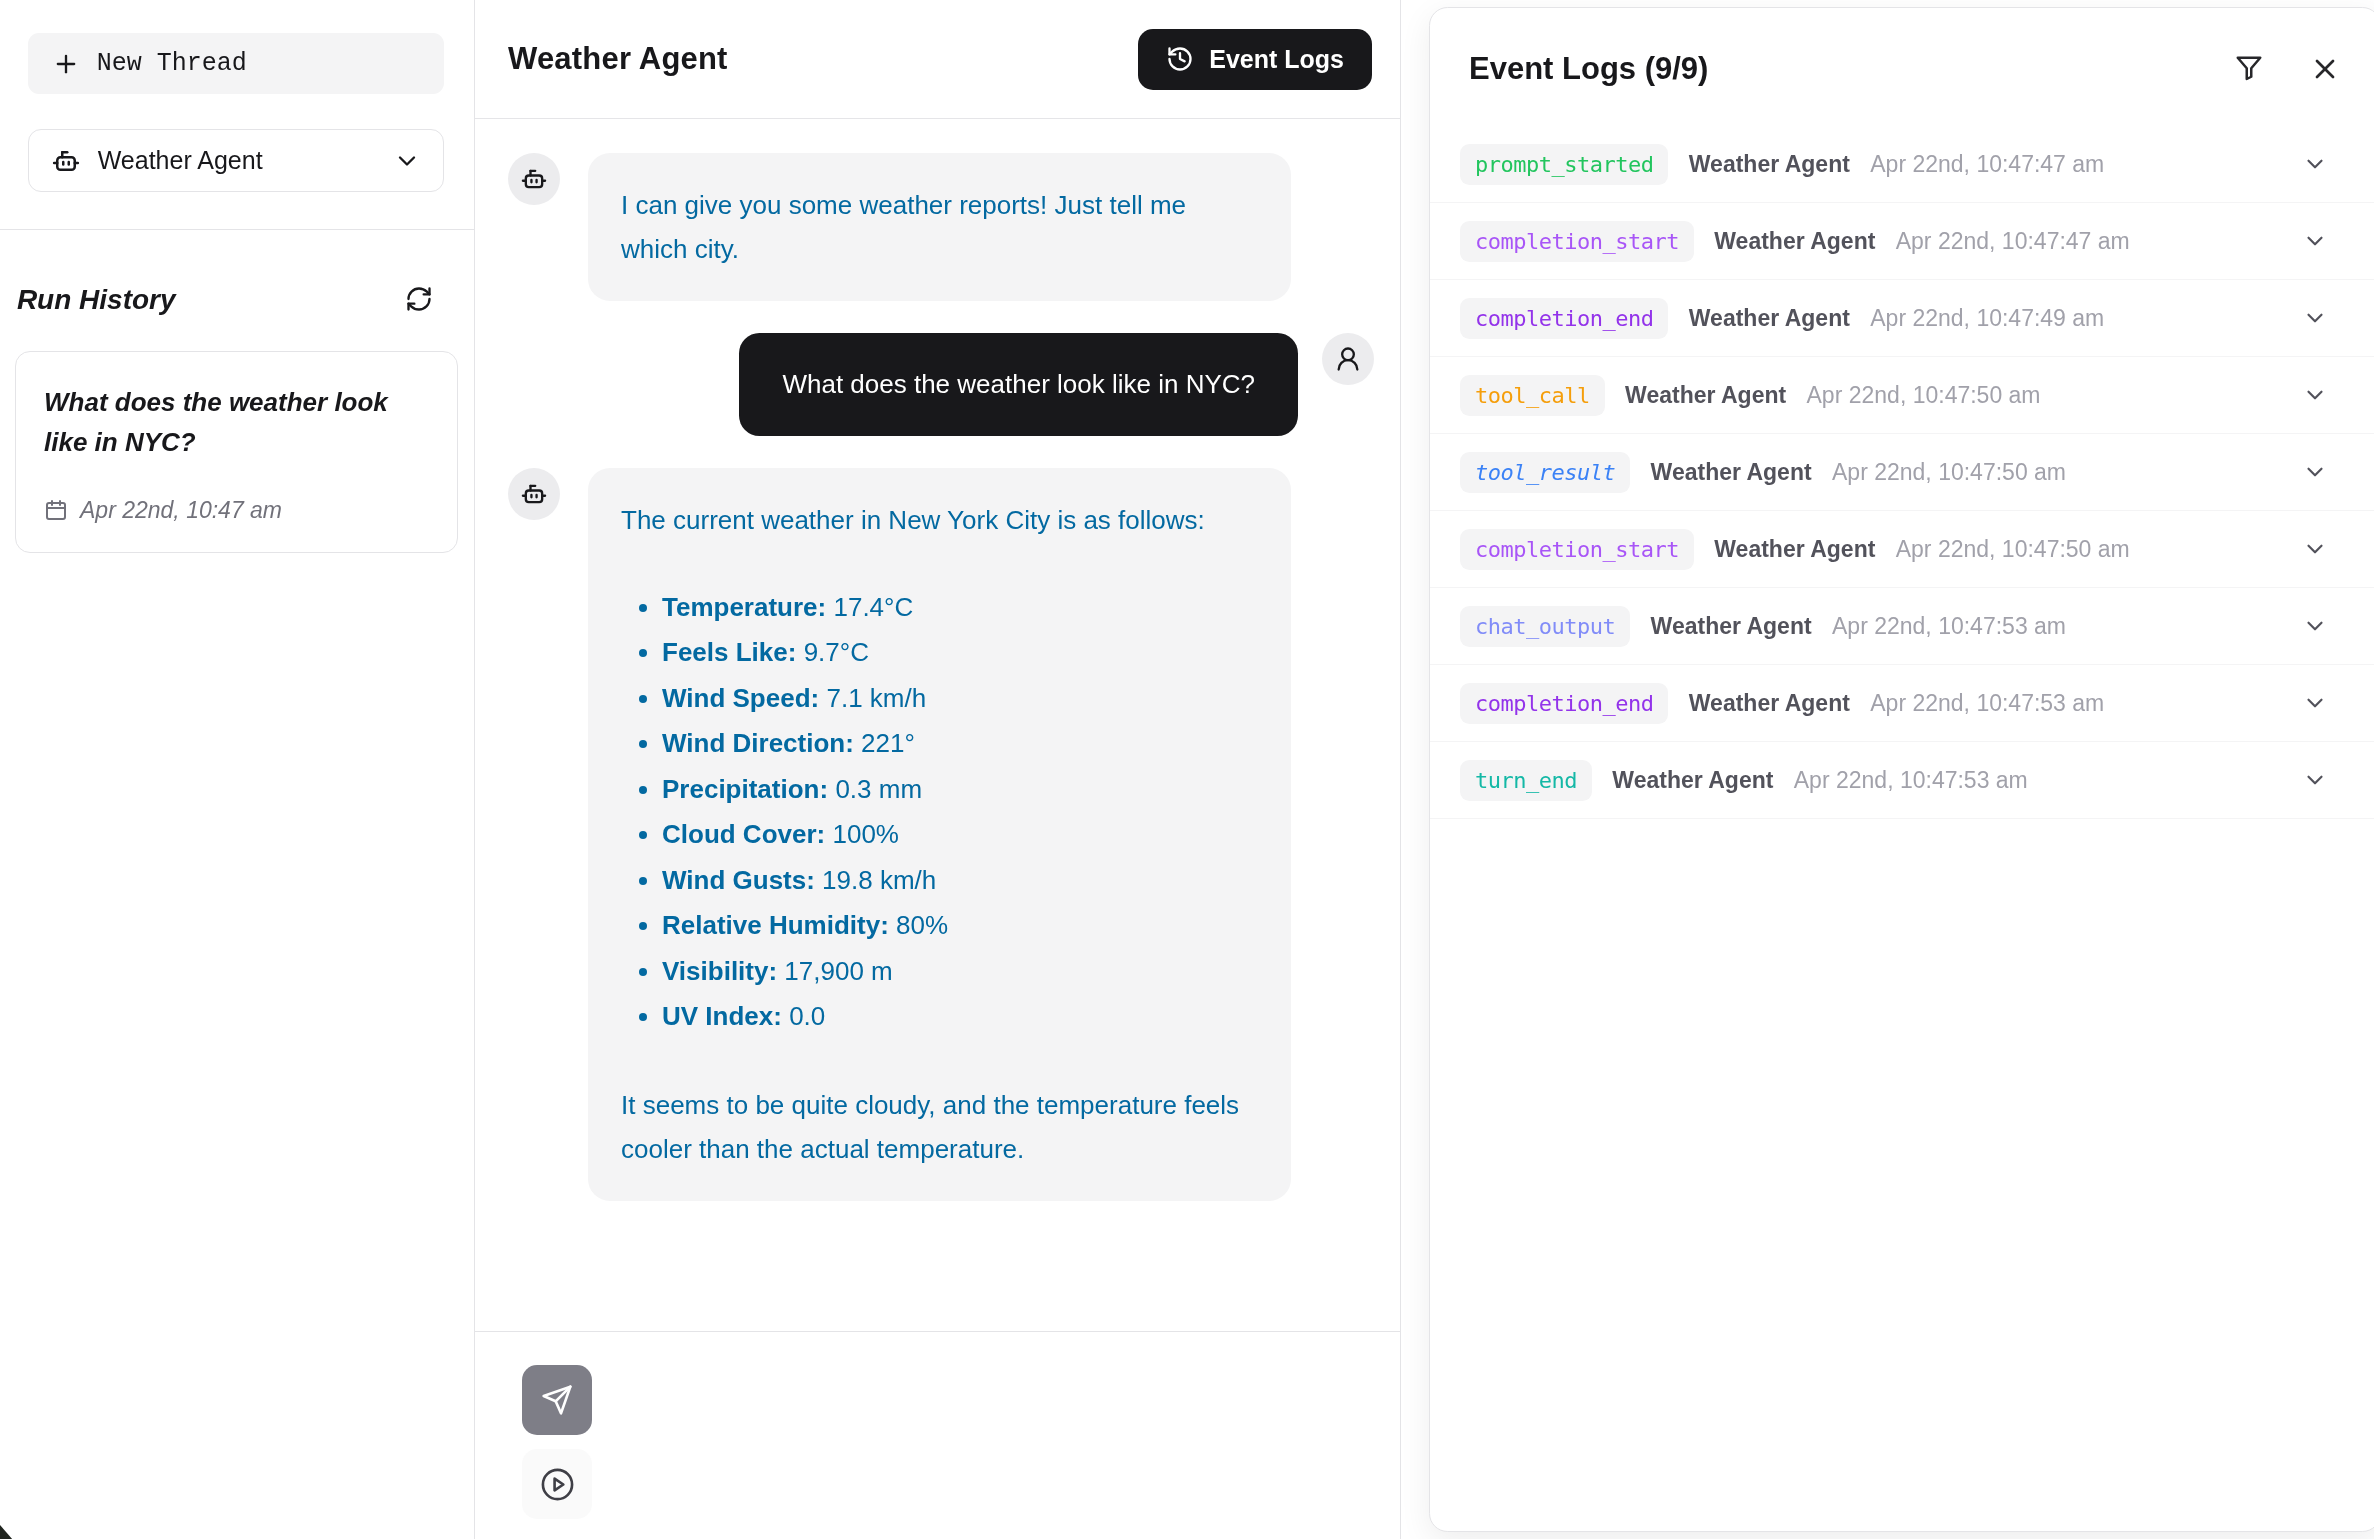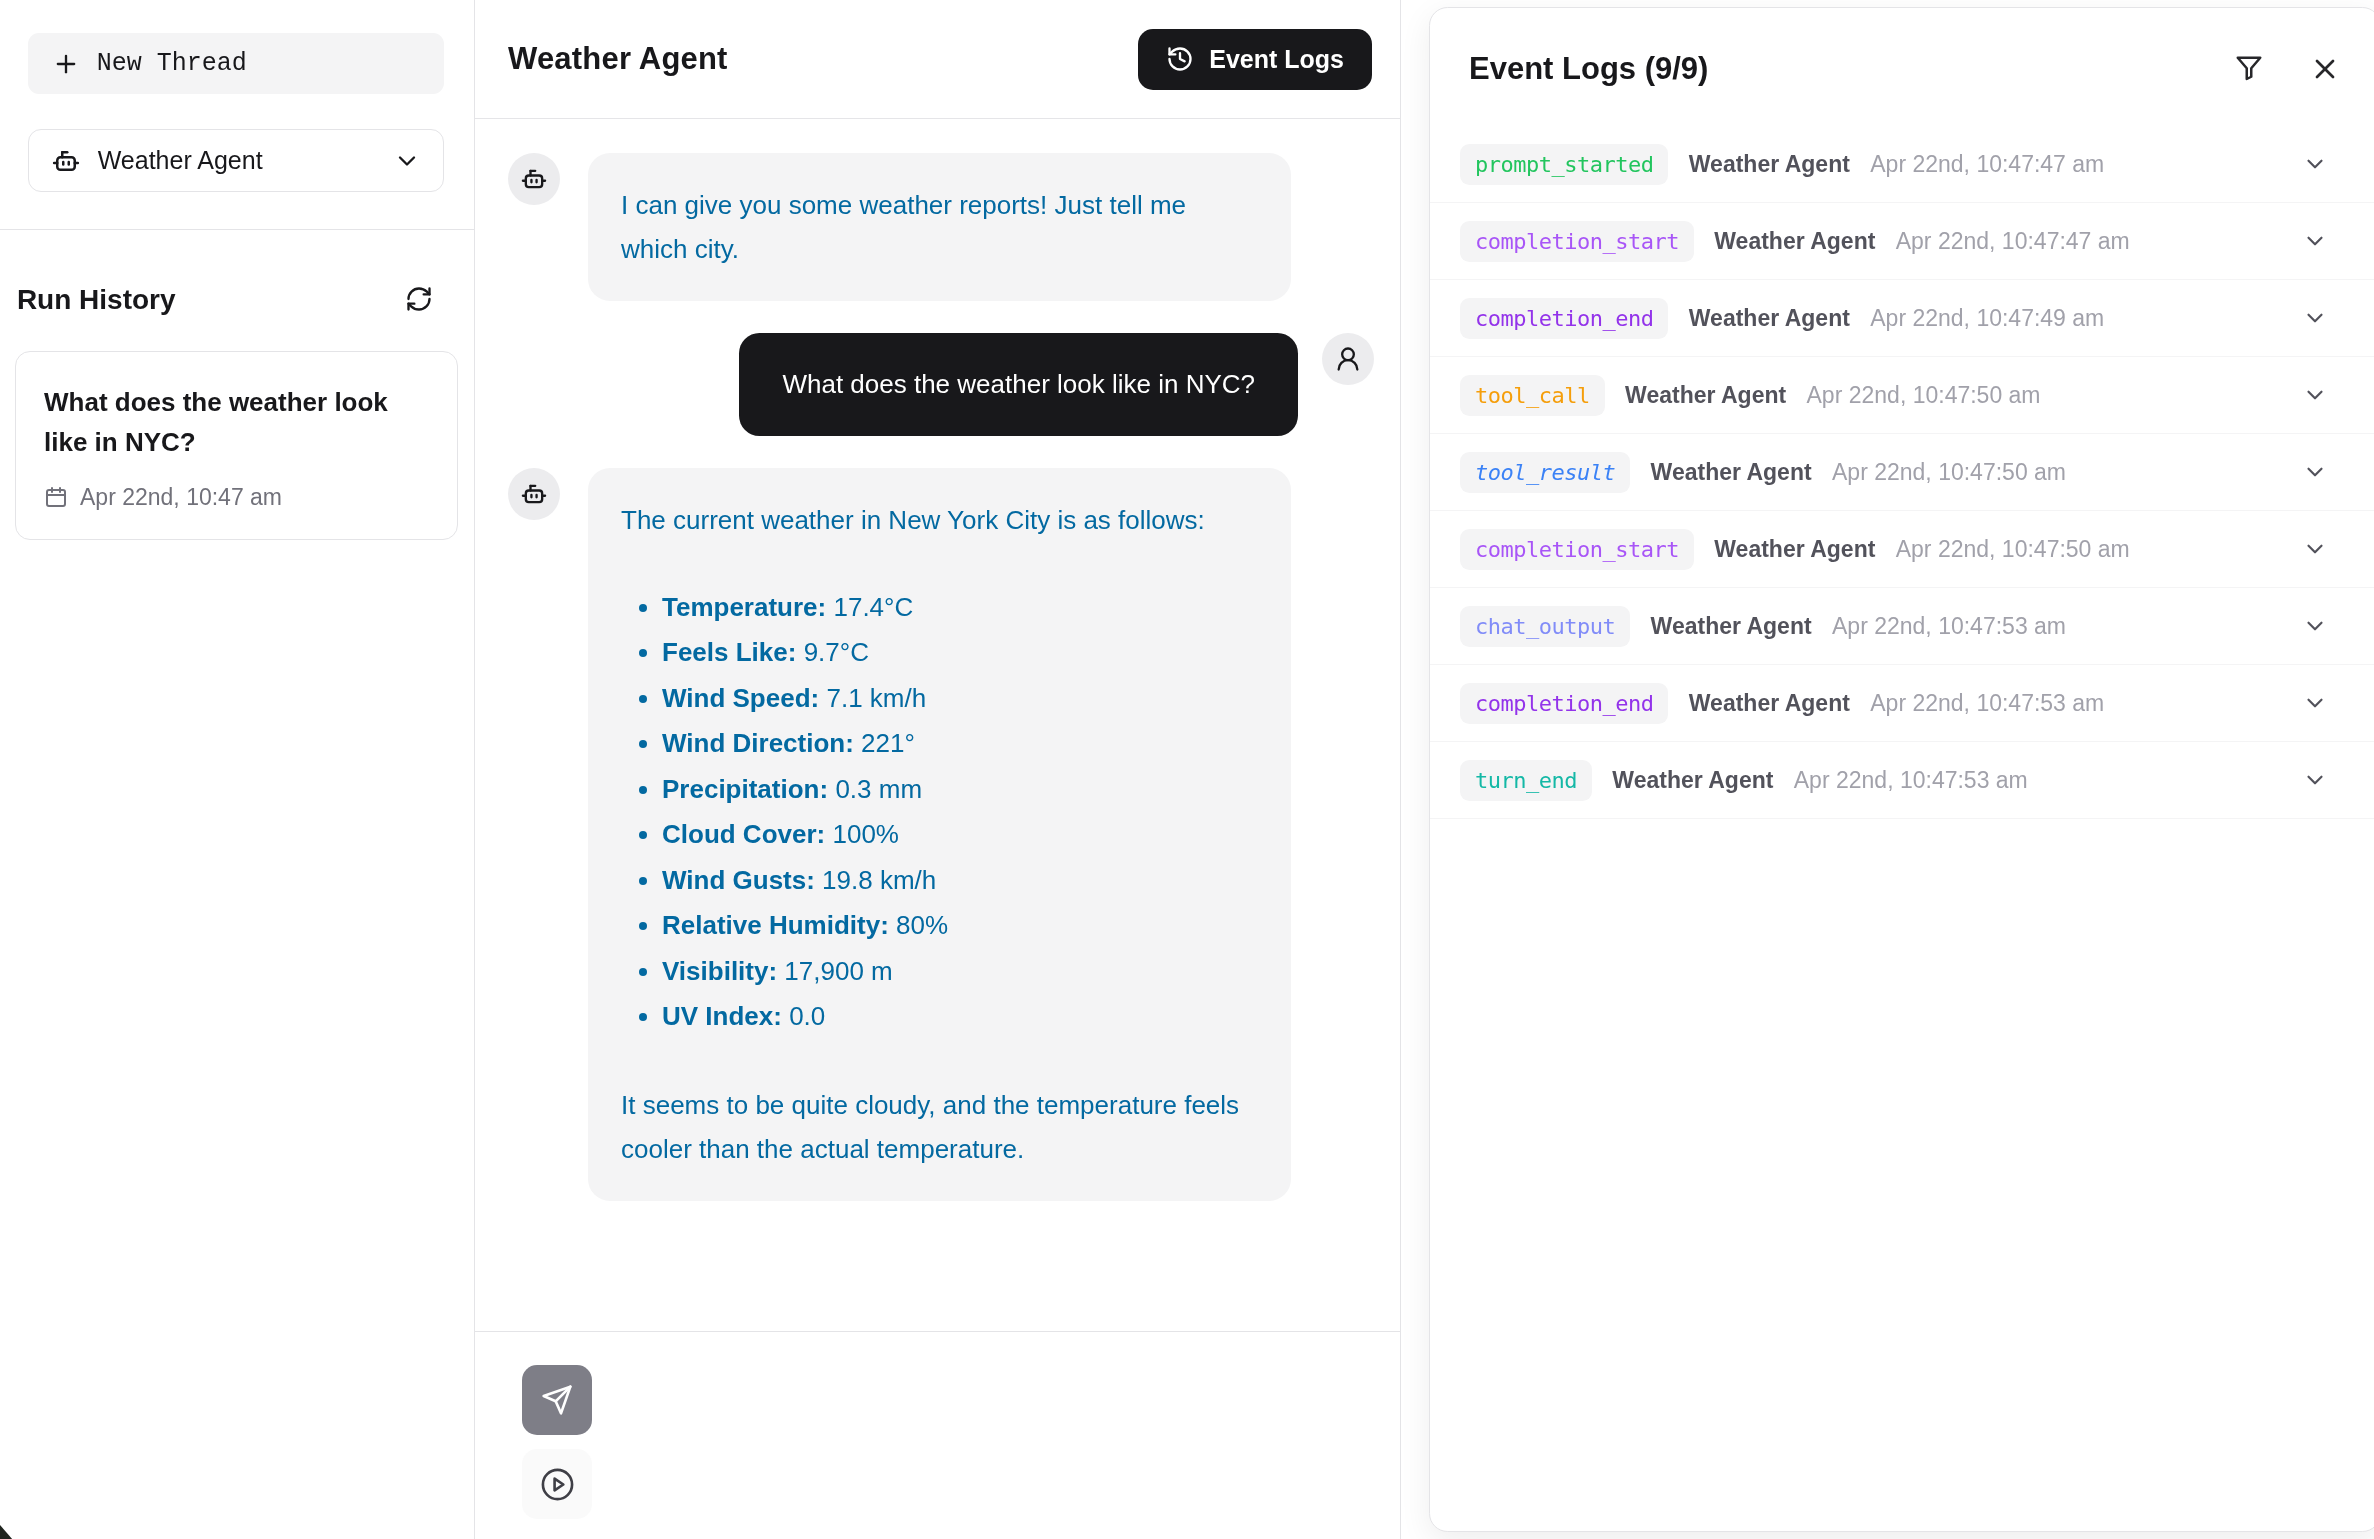--- a/index.html
+++ b/index.html
@@ -8,27 +8,27 @@
 
   
   .sidebar { width:475px; flex:0 0 475px; border-right:1.9px solid #e4e4e7; display:flex; flex-direction:column; }
   .sidebar-top { padding:33px 30px 37px 28px; border-bottom:1.9px solid #e4e4e7; }
   .new-thread { display:flex; align-items:center; gap:16.7px; width:416px; height:61px; background:#f4f4f5; border:none; border-radius:11px; padding:0 24px; font-family:Liberation Mono, monospace; font-size:25px; font-weight:500; color:#18181b; cursor:pointer; }
   .agent-select { margin-top:35px; display:flex; align-items:center; gap:16.7px; width:416px; height:63px; background:#fff; border:1.9px solid #e4e4e7; border-radius:13px; padding:0 22px; font-size:25px; color:#18181b; cursor:pointer; }
   .agent-select .grow { flex:1; }
   .icon { display:inline-flex; align-items:center; justify-content:center; flex:0 0 auto; }
   .icon svg { display:block; }
 
-  .run-history { padding:54px 15px 12px 15px; }
+  .run-history { padding:54px 15px 12px 15px;font-style:italic; }
   .rh-head { display:flex; align-items:center; justify-content:space-between; padding:0 26px 0 1.9px; }
   .rh-title { font-size:28px; font-weight:700; }
   .rh-refresh { background:none; border:none; cursor:pointer; color:#18181b; padding:0; }
   .rh-card { margin-top:35px; border:1.9px solid #e4e4e7; border-radius:15px; padding:30px 28px 28px 28px; width:443px; cursor:pointer; background:#fff; }
   .rh-card-title { font-size:26px; font-weight:600; line-height:1.55; color:#18181b; max-width:373px; }
-  .rh-card-meta { margin-top:21px; display:flex; align-items:center; gap:12px; color:#71717a; font-size:23px; }
+  .rh-card-meta { margin-top:34px; display:flex; align-items:center; gap:12px; color:#71717a; font-size:23px; }
 
   
   .chat { width:926px; flex:0 0 926px; border-right:1.9px solid #e4e4e7; display:flex; flex-direction:column; background:#fff; }
   .chat-header { height:119px; flex:0 0 119px; border-bottom:1.9px solid #e5e5e8; display:flex; align-items:center; justify-content:space-between; padding:0 28px 0 33px; }
   .chat-title { font-size:31px; font-weight:700; letter-spacing:0.2px; }
   .event-logs-btn { display:flex; align-items:center; gap:15px; height:61px; padding:0 28px; background:#18181b; color:#fff; border:none; border-radius:15px; font-family:inherit; font-size:25px; font-weight:600; cursor:pointer; }
 
   .messages { flex:1 1 auto; overflow:hidden; padding:34px 26px 0 33px; }
   .msg { display:flex; align-items:flex-start; gap:28px; margin-bottom:32px; }
   .msg.user { justify-content:flex-end; gap:24px; }

